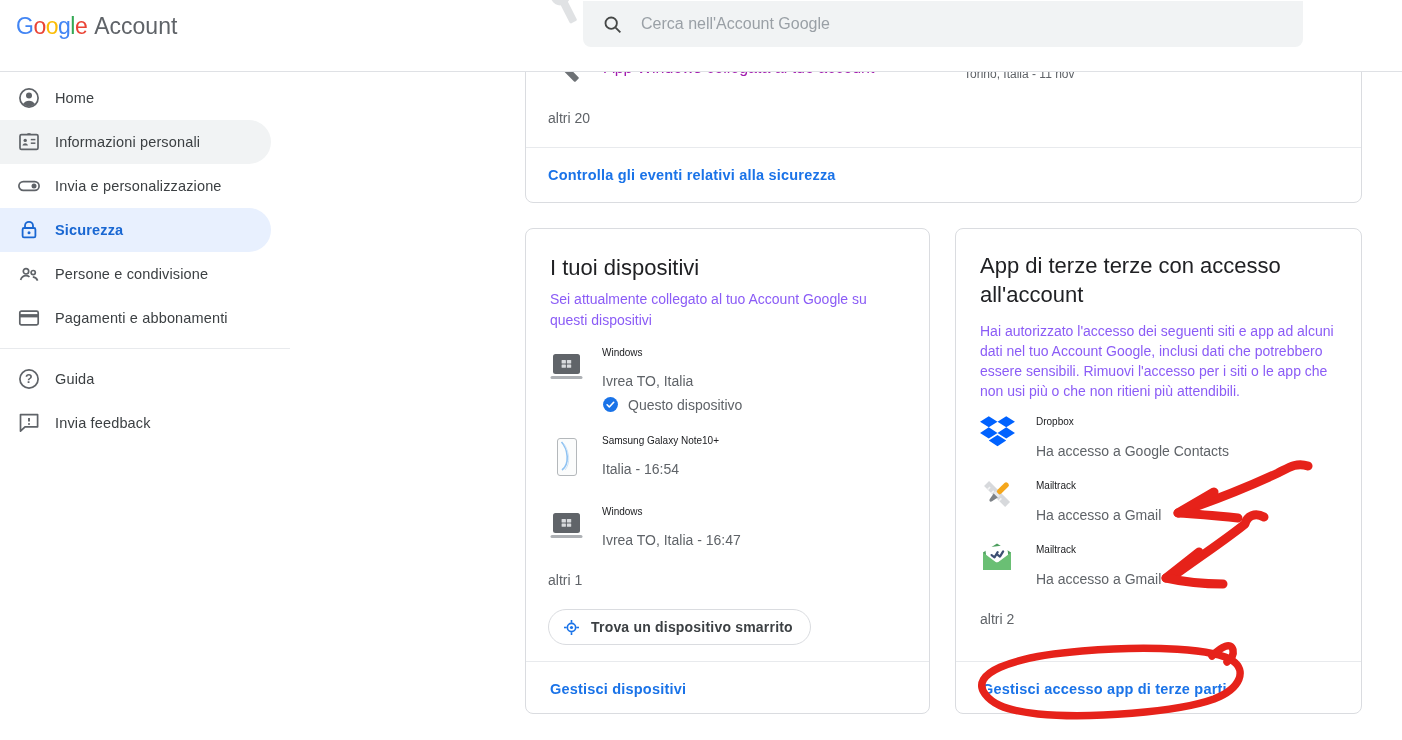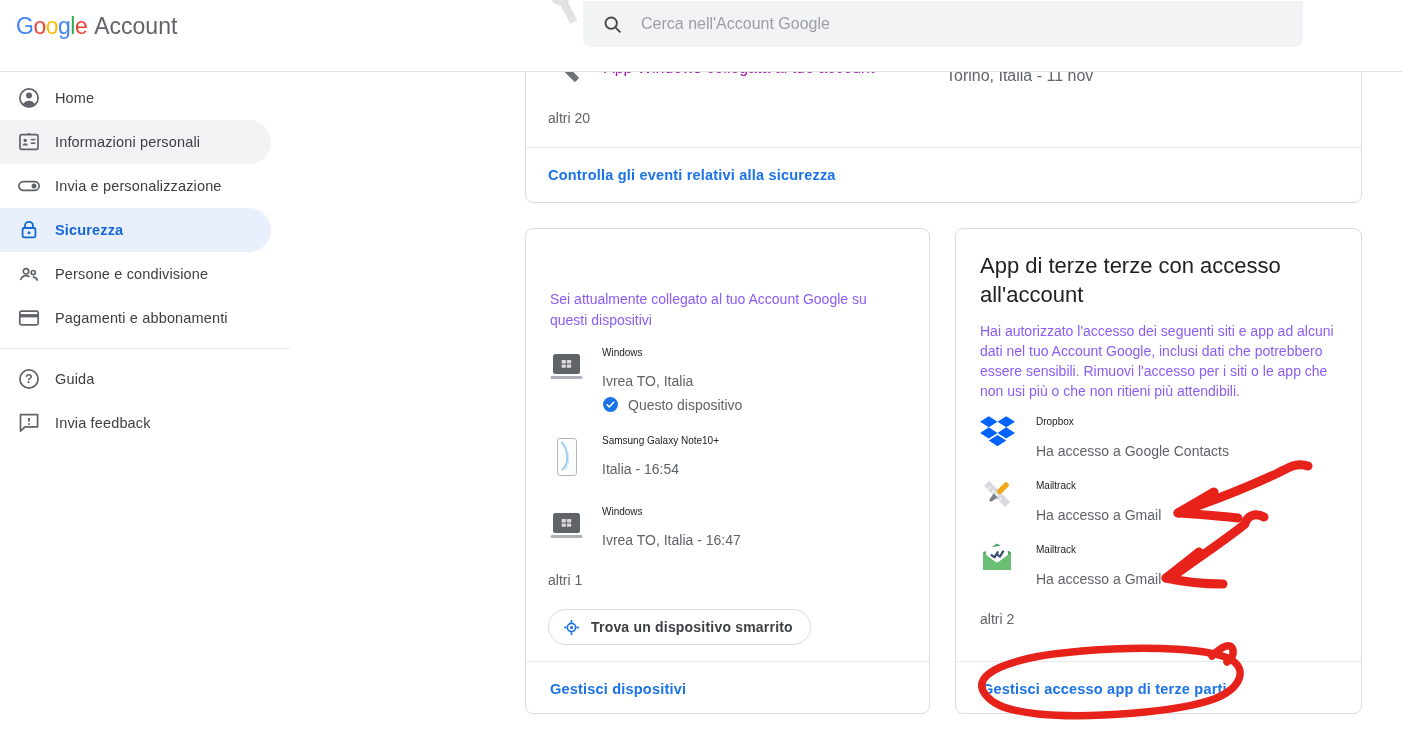--- a/index.html
+++ b/index.html
@@ -28,21 +28,21 @@
   .nav-item.hovered { background:#f1f3f4; }
   .nav-item.selected { background:#e8f0fe; color:#1967d2; font-weight:bold; }
   .nav-divider { border-top:1px solid #e8eaed; margin:8px 0; width:290px; }
   
   .card { position:absolute; background:#fff; border:1px solid #dadce0; border-radius:8px; }
   .card .divider { position:absolute; left:0; right:0; border-top:1px solid #e8eaed; }
   .blue-link { color:#1a73e8; font-size:14.5px; font-weight:bold; letter-spacing:.2px;
     cursor:pointer; text-decoration:none; position:absolute; }
   #activity-card { left:525px; top:-57px; width:837px; height:260px; z-index:1; }
   .event-title { position:absolute; left:78px; top:115px; font-size:16px; color:#a21caf; }
-  .event-meta  { position:absolute; left:420px; top:117px; font-size:16px; color:#5f6368;margin-top:6px; }
+  .event-meta  { position:absolute; left:438px; top:117px; font-size:12px; color:#5f6368;margin-top:6px; }
   .more-label  { font-size:14px; color:#5f6368; position:absolute; }
   #devices-card { left:525px; top:228px; width:405px; height:486px; }
   #apps-card    { left:955px; top:228px; width:407px; height:486px; }
   .card-title { font-size:22px; color:#202124; line-height:29px; font-weight:normal; position:absolute; }
   .card-sub   { font-size:14px; color:#8b5cf6; line-height:21px; position:absolute; }
   .row-name   { font-size:10px; color:#202124; position:absolute; }
   .row-meta   { font-size:14px; color:#5f6368; position:absolute; }
   .row-icon   { position:absolute; }
   .badge-row  { position:absolute; display:flex; align-items:center; gap:9px; font-size:14px; color:#5f6368; }
   .pill-btn { position:absolute; left:22px; top:380px; height:36px; border:1px solid #dadce0;
@@ -169,20 +169,21 @@
       </svg>
   </span>
   <div class="event-title">App Windows collegata al tuo account</div>
   <div class="event-meta">Torino, Italia - 11 nov</div>
   <div class="more-label" style="left:22px; top:166px;">altri 20</div>
   <div class="divider" style="top:203px;"></div>
   <a class="blue-link" style="left:22px; top:223px;">Controlla gli eventi relativi alla sicurezza</a>
 </section>
 
 <section class="card" id="devices-card">
+  <h2 class="card-title" style="left:24px; top:24px;">I tuoi dispositivi</h2>
   <p class="card-sub" style="left:24px; top:60px; width:340px;">Sei attualmente collegato al tuo Account Google su questi dispositivi</p>
 
   <div>
     <span class="row-icon" style="left:23px; top:124px;">
       <svg width="35" height="28" viewBox="0 0 35 28">
           <rect x="4" y="1" width="27" height="20" rx="2.5" fill="#606469"></rect>
           <g fill="#d8dadd">
             <rect x="12.6" y="7" width="4.3" height="3.4" rx=".5"></rect>
             <rect x="17.9" y="7" width="4.3" height="3.4" rx=".5"></rect>
             <rect x="12.6" y="11.4" width="4.3" height="3.4" rx=".5"></rect>

